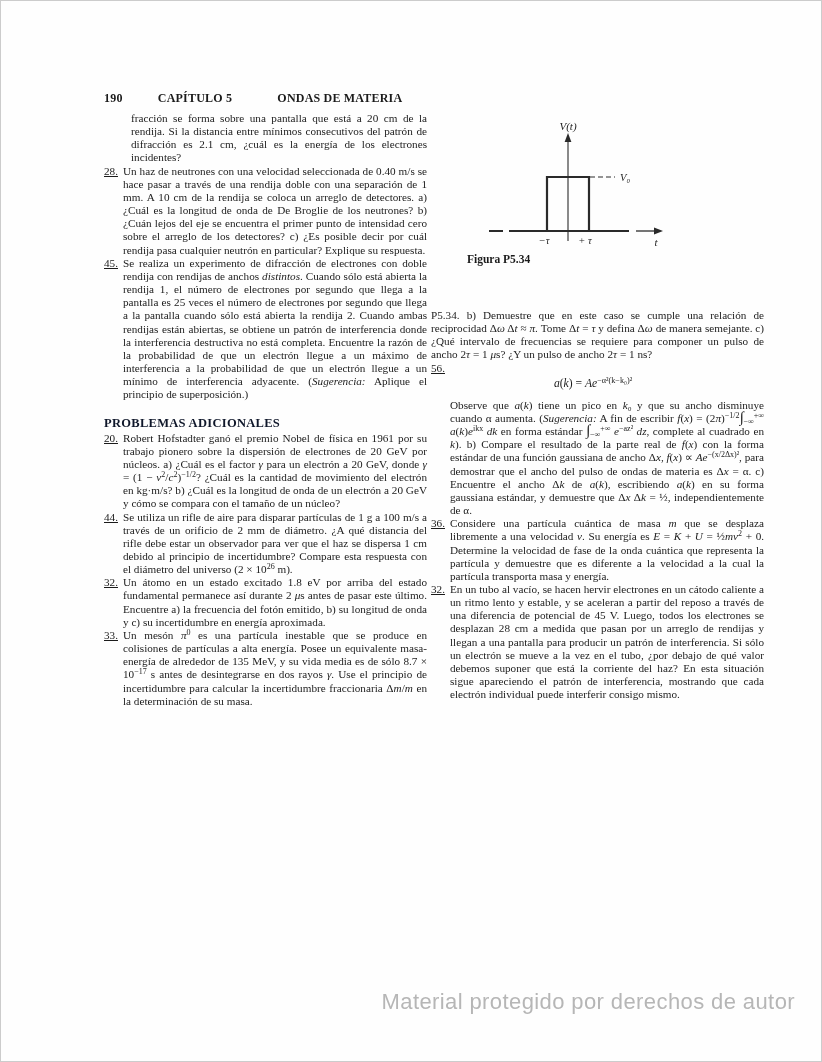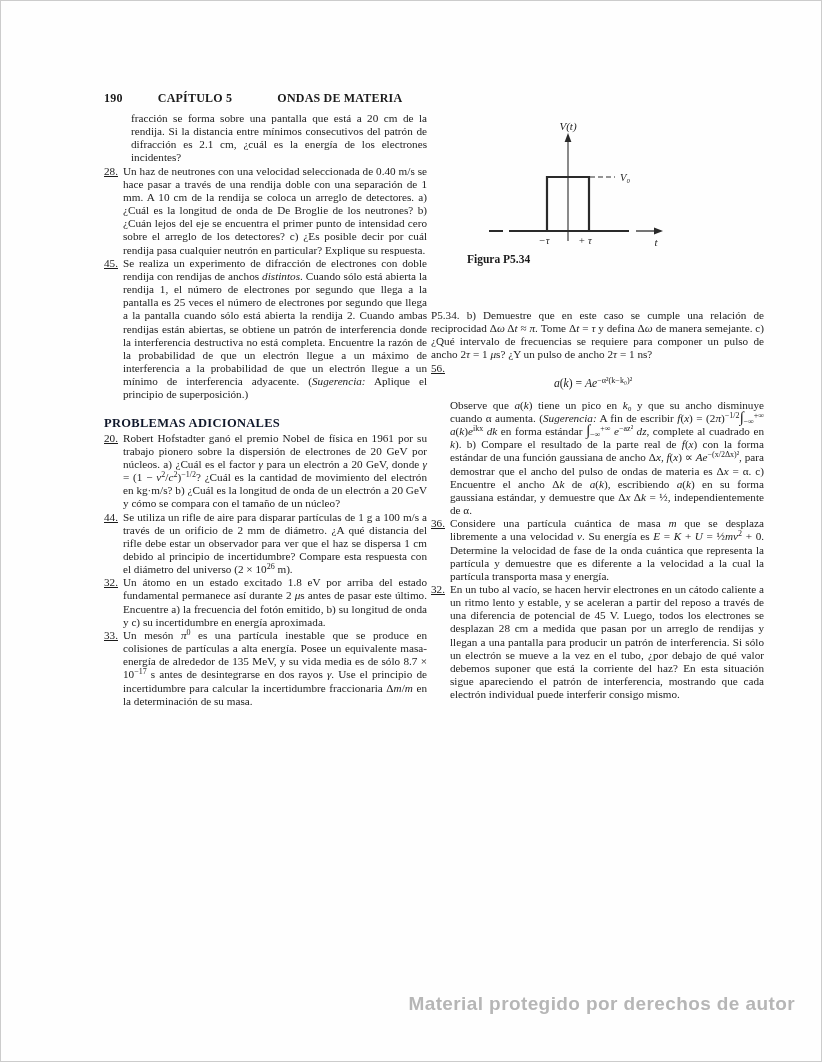--- a/index.html
+++ b/index.html
@@ -60,21 +60,21 @@
   .equation-row {
     text-align: center;
     margin: 15px 28px 9px 0;
     font-size: 11.6px;
   }
   .equation-row sup { font-size: 8.2px; }
 
   .watermark {
     position: absolute; right: 26px; bottom: 46px;
     font-family: "Liberation Sans", sans-serif;
-    font-size: 19px; color: #b6b6b6; letter-spacing: 0.4px; font-weight: bold;
+    font-size: 22px; color: #b6b6b6; letter-spacing: 0.4px;
   }
 </style>
 </head>
 <body>
 
 <div class="page">
 
   <div class="running-head">
     <span class="folio">190</span>
     <span class="chapter">CAPÍTULO 5</span>

